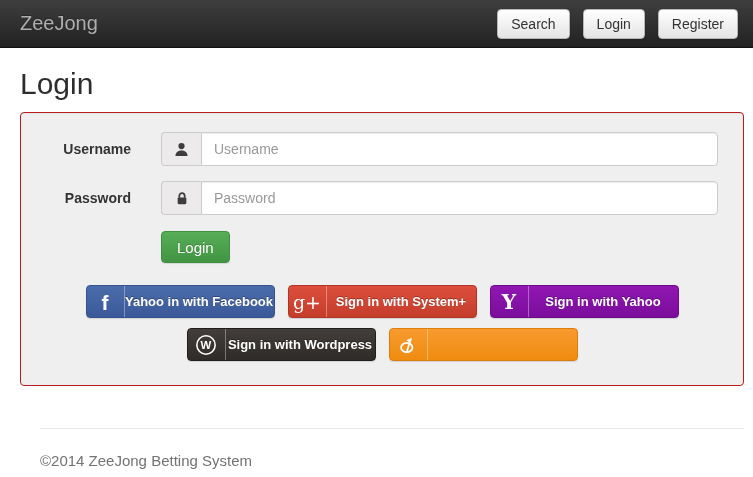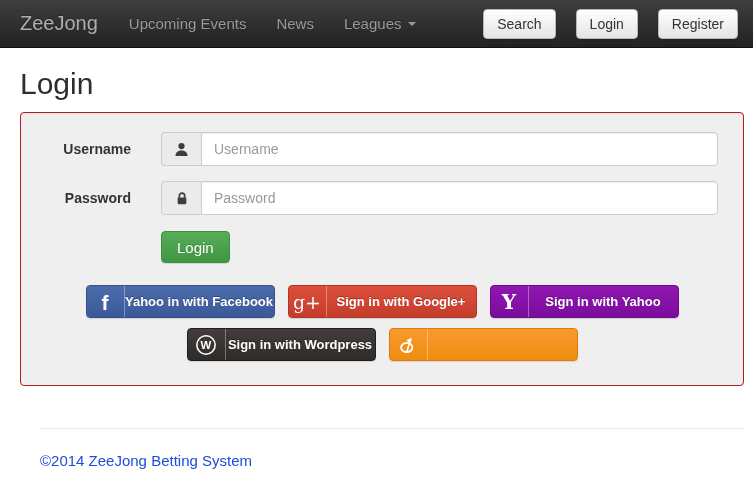--- a/index.html
+++ b/index.html
@@ -8,21 +8,21 @@
   
   .navbar { height:48px; background:linear-gradient(#3e3e3e,#222); border-bottom:1px solid #111;
             display:flex; align-items:center; padding-right:15px;justify-content:space-between; }
   .brand { color:#aeaeae; font-size:20px; padding:0 16px 0 20px; text-decoration:none; cursor:pointer;
            text-shadow:0 -1px 0 rgba(0,0,0,.25); }
   .nav-links { display:flex; align-items:center; height:100%; }
   .nav-link { color:#999; font-size:15px; padding:0 15px; height:100%; display:flex; align-items:center;
               cursor:pointer; text-shadow:0 -1px 0 rgba(0,0,0,.25); }
   .caret { display:inline-block; width:0; height:0; margin-left:7px; vertical-align:middle;
            border-left:4px solid transparent; border-right:4px solid transparent; border-top:4px solid #999; }
-  .nav-btns { margin-left:auto; display:flex; gap:20px; }
+  .nav-btns { margin-left:auto; display:flex; gap:13px; }
   .btn-default { background:linear-gradient(#ffffff,#e4e4e4); border:1px solid #b7b7b7; border-radius:4px;
                  color:#333; font-size:14px; font-family:inherit; padding:5px 13px; height:30px; cursor:pointer;
                  box-shadow:inset 0 1px 0 rgba(255,255,255,.3), 0 1px 2px rgba(0,0,0,.15); }
 
   
   .container { padding:0 9px 0 20px; }
   h1.page-title { font-size:30px; font-weight:500; color:#2d2d2d; margin:19px 0 12px; line-height:33px; }
 
   .well { width:724px; background:#efefef; border:1px solid #b91c1c; border-radius:4px;
           padding:19px 20px 24px; box-shadow:inset 0 1px 1px rgba(0,0,0,.05); }
@@ -53,39 +53,27 @@
   .icon-cell { width:38px; display:flex; align-items:center; justify-content:center;
                border-right:1px solid rgba(255,255,255,.35); flex:none; }
   .label-cell { flex:1; display:flex; align-items:center; justify-content:center; font-size:13px;
                 font-weight:bold; text-shadow:0 -1px 0 rgba(0,0,0,.3); white-space:nowrap; }
   .glyph-f  { font:bold 21px "Liberation Sans",sans-serif; color:#fff; margin-top:3px; }
   .glyph-g  { font:19px "DejaVu Serif",serif; color:#fff; }
   .glyph-y  { font:bold 20px "DejaVu Serif",serif; color:#fff; }
 
   
   .footer-hr { border:none; border-top:1px solid #e8e8e8; margin:42px 0 0 20px; }
-  .footer-text { margin:23px 0 0 20px; font-size:15px; color:#1d4ed8; }
+  .footer-text { margin:23px 0 0 20px; font-size:15px; color:#737373; }
 </style>
 </head>
 <body>
 
 <nav class="navbar">
   <a class="brand">ZeeJong</a>
-  <div class="nav-links">
-    <span class="nav-link">
-      <span>Upcoming Events</span>
-    </span>
-    <span class="nav-link">
-      <span>News</span>
-    </span>
-    <span class="nav-link">
-      <span>Leagues</span>
-      <span class="caret"></span>
-    </span>
-  </div>
   <div class="nav-btns">
     <button class="btn-default">Search</button>
     <button class="btn-default">Login</button>
     <button class="btn-default">Register</button>
   </div>
 </nav>
 
 <div class="container">
   <h1 class="page-title">Login</h1>
 
@@ -125,21 +113,21 @@
       <button class="btn-social" style="background: linear-gradient(rgb(75, 108, 171), rgb(59, 89, 152)); border-color: rgb(54, 82, 140);">
         <span class="icon-cell">
           <span class="glyph-f">f</span>
         </span>
         <span class="label-cell">Yahoo in with Facebook</span>
       </button>
       <button class="btn-social" style="background: linear-gradient(rgb(221, 78, 60), rgb(196, 61, 43)); border-color: rgb(176, 53, 38);">
         <span class="icon-cell">
           <span class="glyph-g">g+</span>
         </span>
-        <span class="label-cell">Sign in with Google+</span>
+        <span class="label-cell">Sign in with System+</span>
       </button>
       <button class="btn-social" style="background: linear-gradient(rgb(145, 23, 178), rgb(122, 13, 155)); border-color: rgb(109, 11, 138);">
         <span class="icon-cell">
           <span class="glyph-y">Y</span>
         </span>
         <span class="label-cell">Sign in with Yahoo</span>
       </button>
     </div>
 
     <div class="social-row social-row-2">

